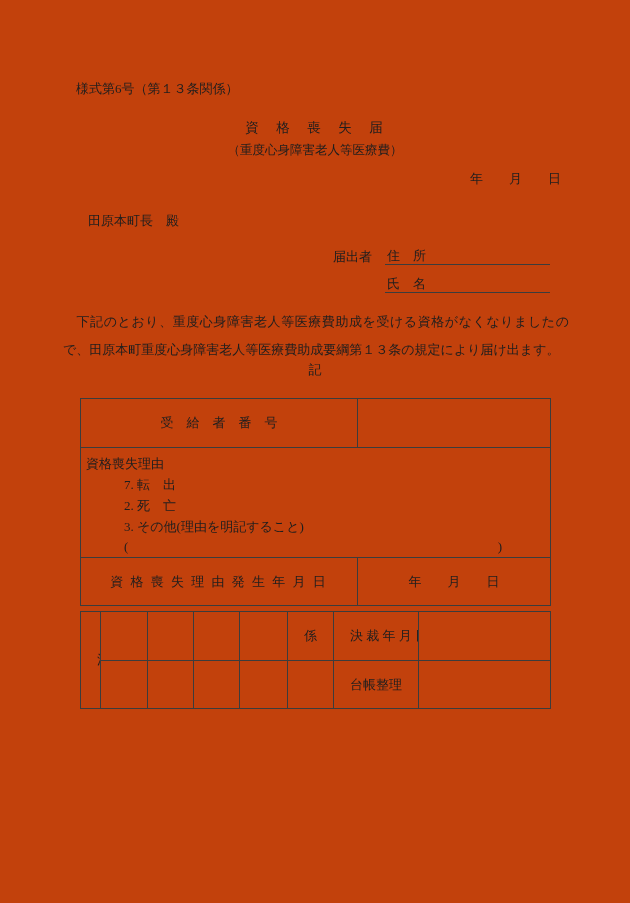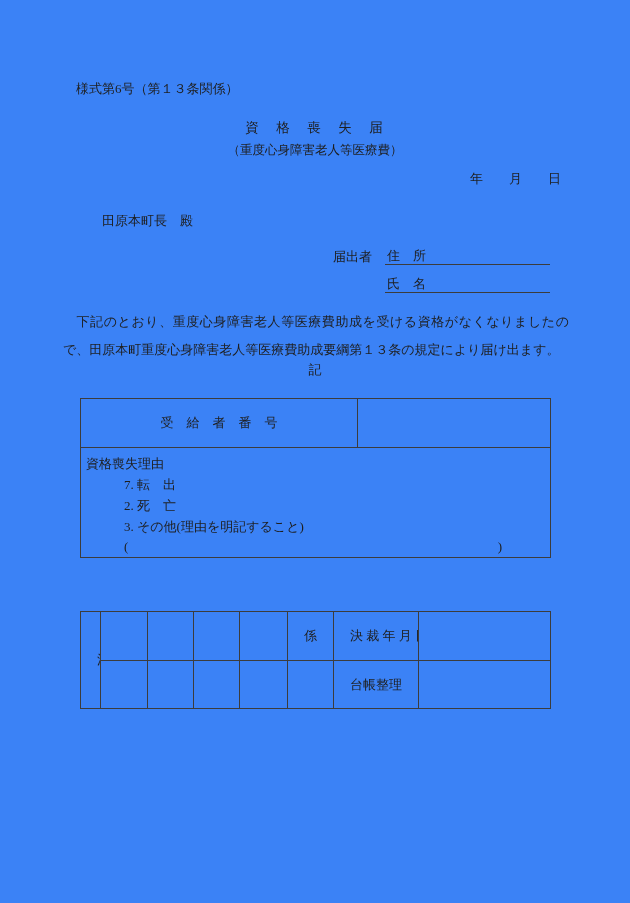--- a/index.html
+++ b/index.html
@@ -4,31 +4,31 @@
 <style>
   * { margin:0; padding:0; box-sizing:border-box; }
   html, body { background:#fdfdfd; }
   body {
     width:630px; height:903px;
     font-family:"Liberation Serif","DejaVu Serif",serif;
     color:#1e1e1e;
   }
   .page {
     position:relative; width:630px; height:903px;
-    background:#3b82f6; overflow:hidden;
+    background:#c2410c; overflow:hidden;
     font-size:13px; line-height:1.2;
   }
   .abs { position:absolute; }
   .center { left:0; width:630px; text-align:center; }
 
   .form-number { left:76px; top:81px; }
   .form-title { top:120px; font-size:13.5px; letter-spacing:2px; }
   .form-subtitle { top:143px; font-size:12.5px; }
   .date-line { left:470px; top:171px; }
-  .addressee { left:102px; top:213px; }
+  .addressee { left:88px; top:213px; }
 
   .notifier-label { left:333px; top:249px; }
   .fill-line {
     left:385px; width:165px; height:17px;
     border-bottom:1px solid #3c3c3c; padding-left:2px;
   }
   .addr-line { top:248px; }
   .name-line { top:276px; }
 
   .body-paragraph {
@@ -114,20 +114,24 @@
         <div class="reason-line">資格喪失理由</div>
         <div class="reason-item">7. 転　出</div>
         <div class="reason-item">2. 死　亡</div>
         <div class="reason-item">3. その他(理由を明記すること)</div>
         <div class="paren-row">
           <span>(</span>
           <span>)</span>
         </div>
       </td>
     </tr>
+    <tr class="r4">
+      <td colspan="3" class="loss-date-label">資 格 喪 失 理 由 発 生 年 月 日</td>
+      <td colspan="2">年　　月　　日</td>
+    </tr>
   </tbody>
     </table>
 
   <table class="approval-table">
     <colgroup>
       <col style="width:20px">
         <col style="width:47px">
         <col style="width:46px">
       <col style="width:46px">
         <col style="width:48px">

